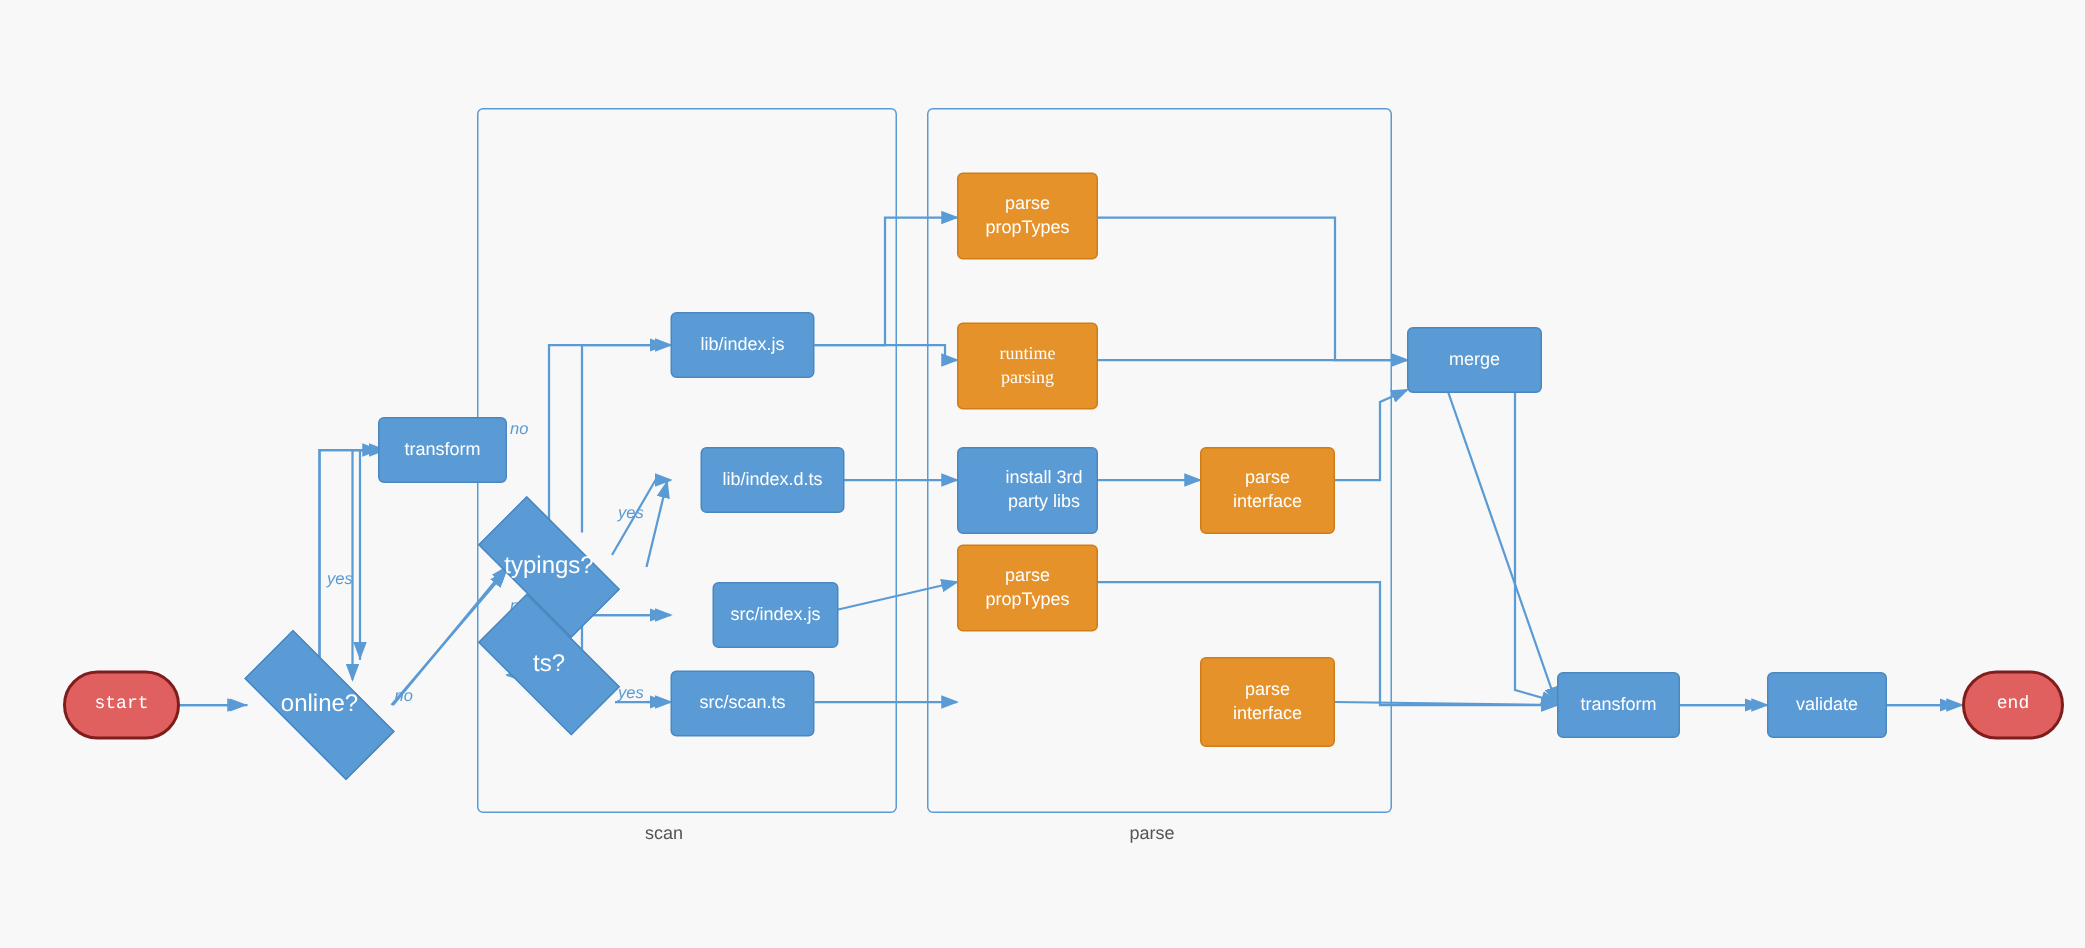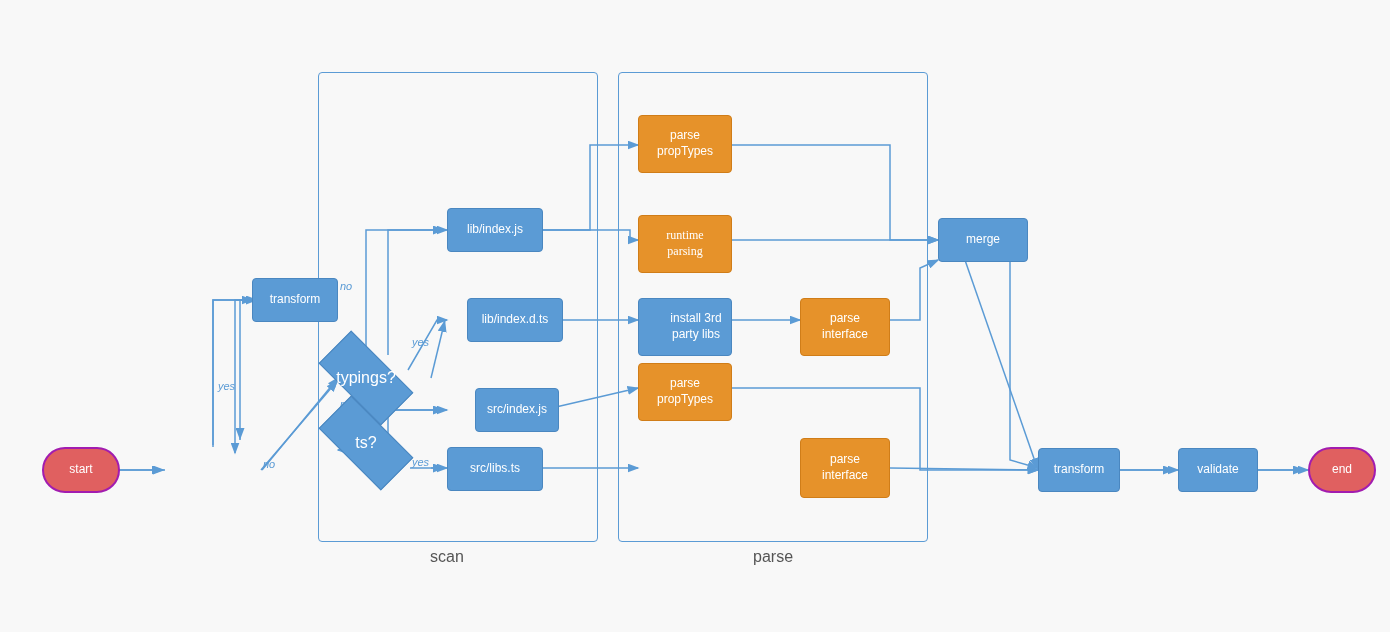--- a/index.html
+++ b/index.html
@@ -45,21 +45,22 @@
     .orange-box {
       background: #e6922a;
       color: white;
       border-radius: 4px;
       border: 1.5px solid #d07d18;
     }
     .red-pill {
       background: #e06060;
       color: white;
       border-radius: 50px;
-      border: 2px solid #a21caf;
+      border: 2px solid #7f1d1d;
+      font-family: Liberation Mono, monospace;
     }
     .diamond {
       position: absolute;
       display: flex;
       align-items: center;
       justify-content: center;
       text-align: center;
       font-size: 12px;
       font-weight: 500;
       color: white;
@@ -80,21 +81,21 @@
       font-weight: 500;
     }
     .group-box {
       position: absolute;
       border: 1.5px solid #5b9bd5;
       border-radius: 4px;
       background: transparent;
     }
     .group-label {
       position: absolute;
-      font-size: 16px;
+      font-size: 12px;
       color: #555;
       text-align: center;
     }
     .edge-label {
       position: absolute;
       font-size: 11px;
       color: #5b9bd5;
       font-style: italic;
     }
   </style>
@@ -204,20 +205,24 @@
   <div class="edge-label" style="left:412px; top:456px;">yes</div>
 
   <div class="node-box red-pill" style="left:42px; top:447px; width:78px; height:46px;">
     <span>start</span>
   </div>
 
   <div class="node-box red-pill" style="left:1308px; top:447px; width:68px; height:46px;">
     <span>end</span>
   </div>
 
+  <div class="diamond" style="left:165px; top:447px; width:96px; height:46px;">
+    <div class="diamond-inner"></div>
+    <span class="diamond-text">online?</span>
+  </div>
 
   <div class="node-box blue-box" style="left:252px; top:278px; width:86px; height:44px;">
     <span>transform</span>
   </div>
 
   <div class="diamond" style="left:322px; top:355px; width:88px; height:46px;">
     <div class="diamond-inner"></div>
     <span class="diamond-text">typings?</span>
   </div>
 
@@ -232,21 +237,21 @@
 
   <div class="node-box blue-box" style="left:467px; top:298px; width:96px; height:44px;">
     <span>lib/index.d.ts</span>
   </div>
 
   <div class="node-box blue-box" style="left:447px; top:388px; width:84px; height:44px;margin-left:28px;">
     <span>src/index.js</span>
   </div>
 
   <div class="node-box blue-box" style="left:447px; top:447px; width:96px; height:44px;">
-    <span>src/libs.ts</span>
+    <span>src/scan.ts</span>
   </div>
 
   <div class="node-box orange-box" style="left:638px; top:115px; width:94px; height:58px;">
     <span style="white-space:pre-line;">parse
 propTypes</span>
   </div>
 
   <div class="node-box orange-box" style="left:638px; top:215px; width:94px; height:58px;">
     <span style="white-space:pre-line;font-family:Liberation Serif, serif;">runtime
 parsing</span>

